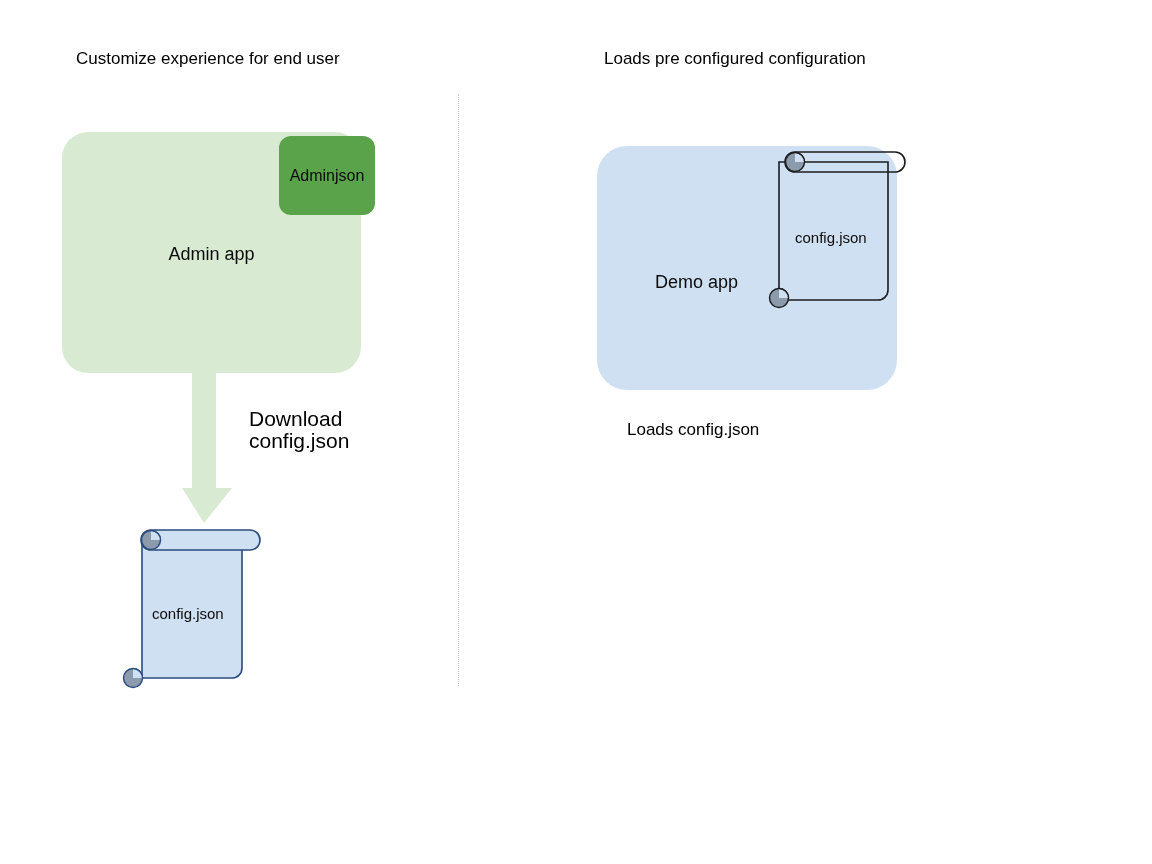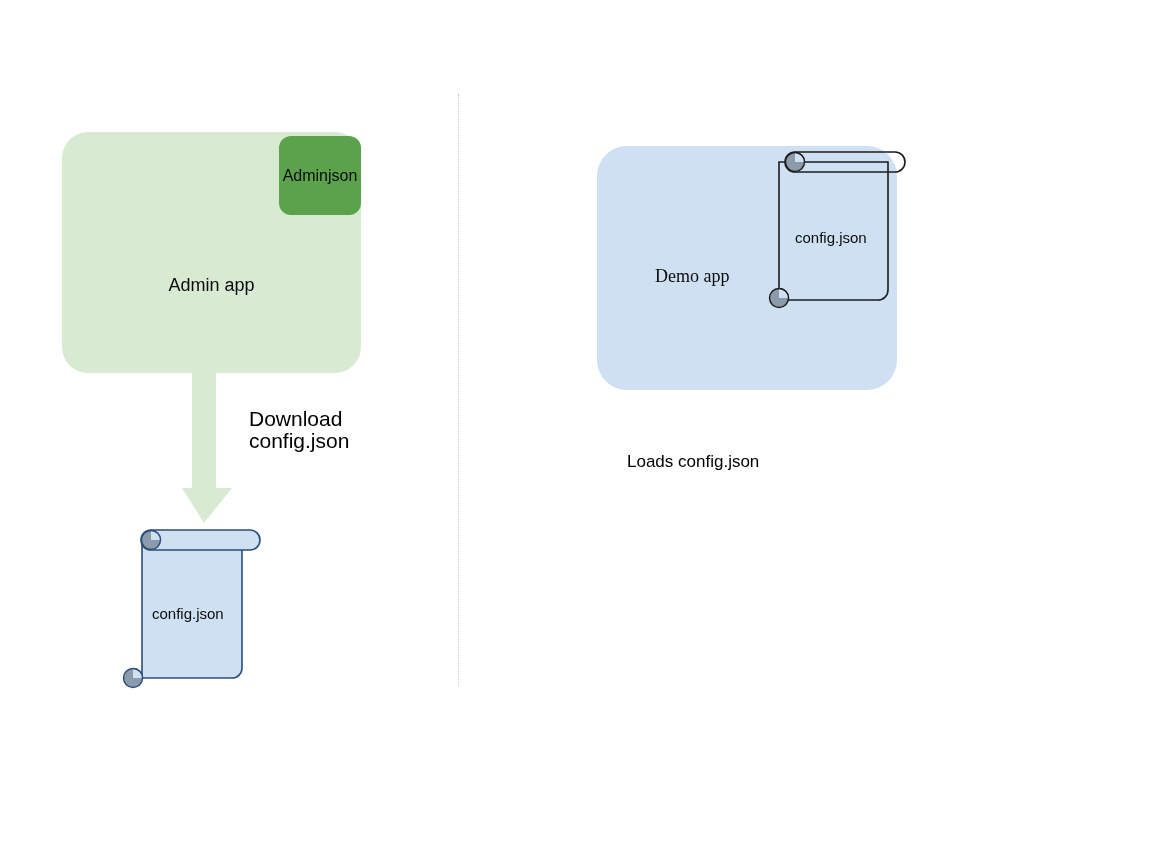--- a/index.html
+++ b/index.html
@@ -52,27 +52,26 @@
   }
   #admin-app-label {
     position: absolute;
     left: 62px;
     top: 242px;
     width: 299px;
     text-align: center;
     font-size: 18px;
     line-height: 24px;
     color: #0b0b0b;
-    margin-top: 31px;
   }
   #admin-panel-box {
     position: absolute;
     left: 279px;
     top: 136px;
-    width: 82px;
+    width: 96px;
     height: 79px;
     background: #5aa34b;
     border-radius: 12px;
     display: flex;
     align-items: center;
     justify-content: center;
     text-align: center;
     font-size: 16px;
     line-height: 22px;
     color: #0b0b0b;
@@ -103,21 +102,21 @@
   #scroll-left  { left: 118px; top: 528px; width: 150px; height: 162px; }
   #scroll-right { left: 762px; top: 150px; width: 152px; height: 162px; }
 
   .caption {
     position: absolute;
     font-size: 17px;
     line-height: 22px;
     white-space: nowrap;
     color: #000000;
   }
-  #loads-caption { left: 627px; top: 451px; }
+  #loads-caption { left: 627px; top: 419px; }
 
   .doc-label {
     position: absolute;
     font-size: 15px;
     line-height: 20px;
     color: #0b0b0b;
     white-space: nowrap;
   }
   #doc-label-left  { left: 152px; top: 604px; }
   #doc-label-right { left: 795px; top: 228px; }
@@ -128,34 +127,35 @@
     left: 597px;
     top: 146px;
     width: 300px;
     height: 244px;
     background: #cfe0f3;
     border-radius: 30px;
   }
   #demo-app-label {
     position: absolute;
     left: 655px;
-    top: 264px;
+    top: 270px;
     font-size: 18px;
     line-height: 24px;
     color: #0b0b0b;
     white-space: nowrap;
-    font-family: Liberation Serif, serif;
   }
 </style>
 </head>
 <body>
 
 <div class="canvas">
 
-
+  <div class="title" id="title-left">Customize experience for end user</div>
+
+  <div class="title" id="title-right">Loads pre configured configuration</div>
 
   <div class="divider"></div>
 
   <div id="admin-app-box"></div>
 
   <div id="admin-app-label">Admin app</div>
 
   <div id="admin-panel-box">
     <span>Admin</span>
       <br>

